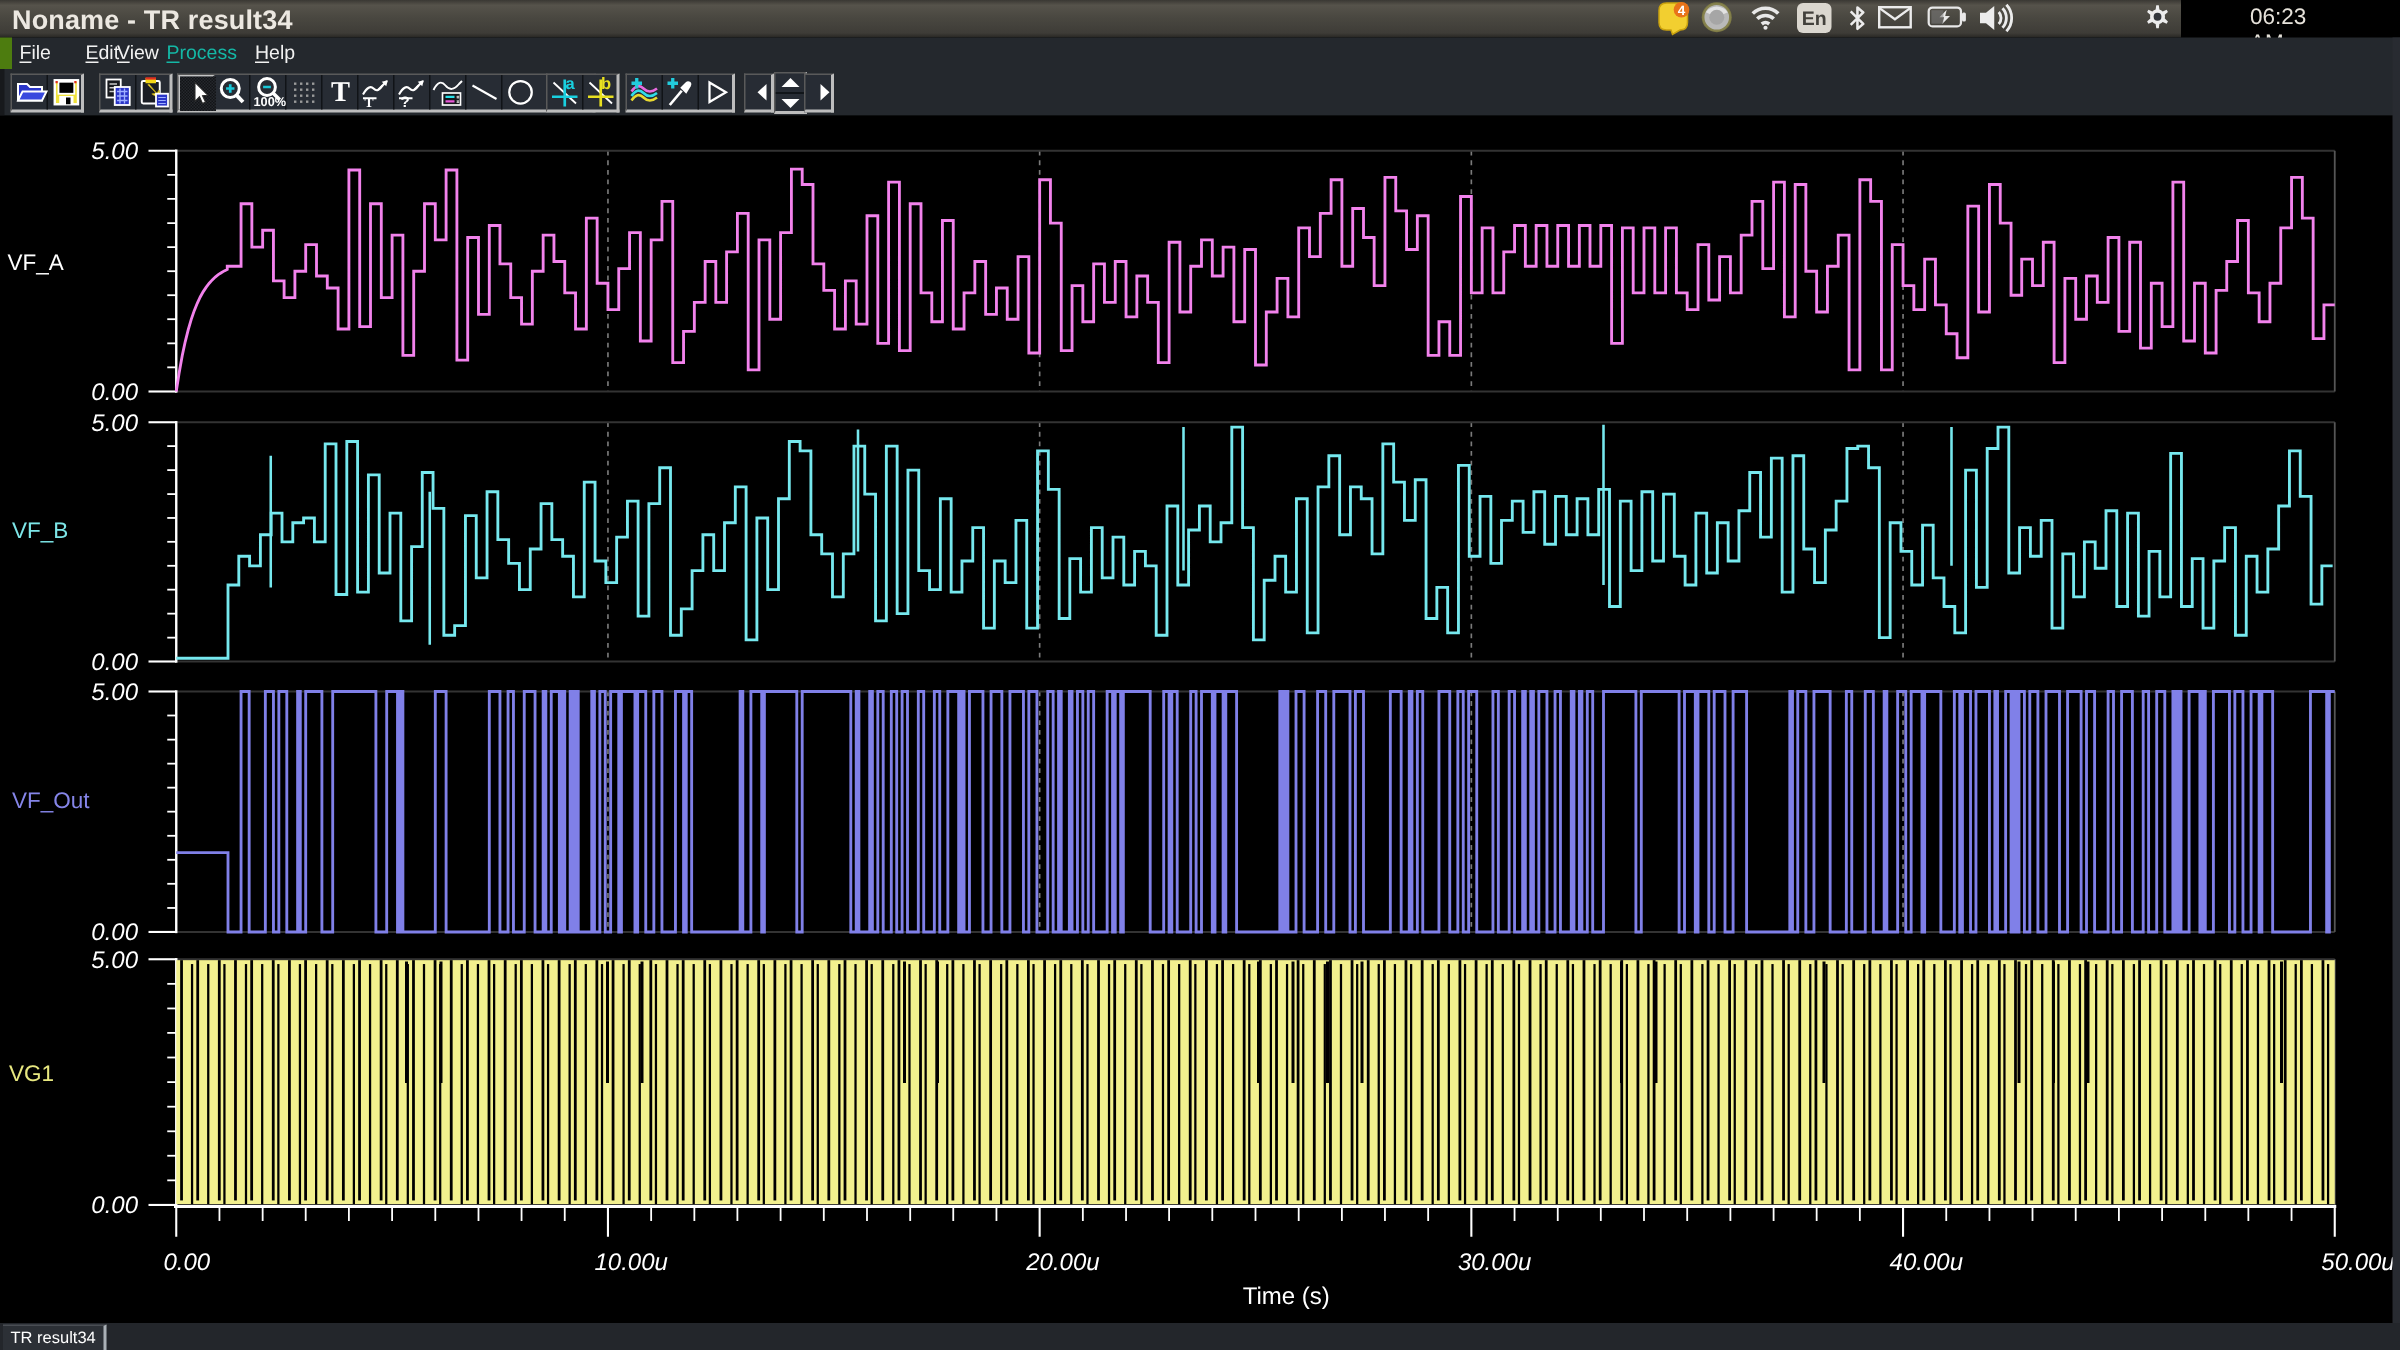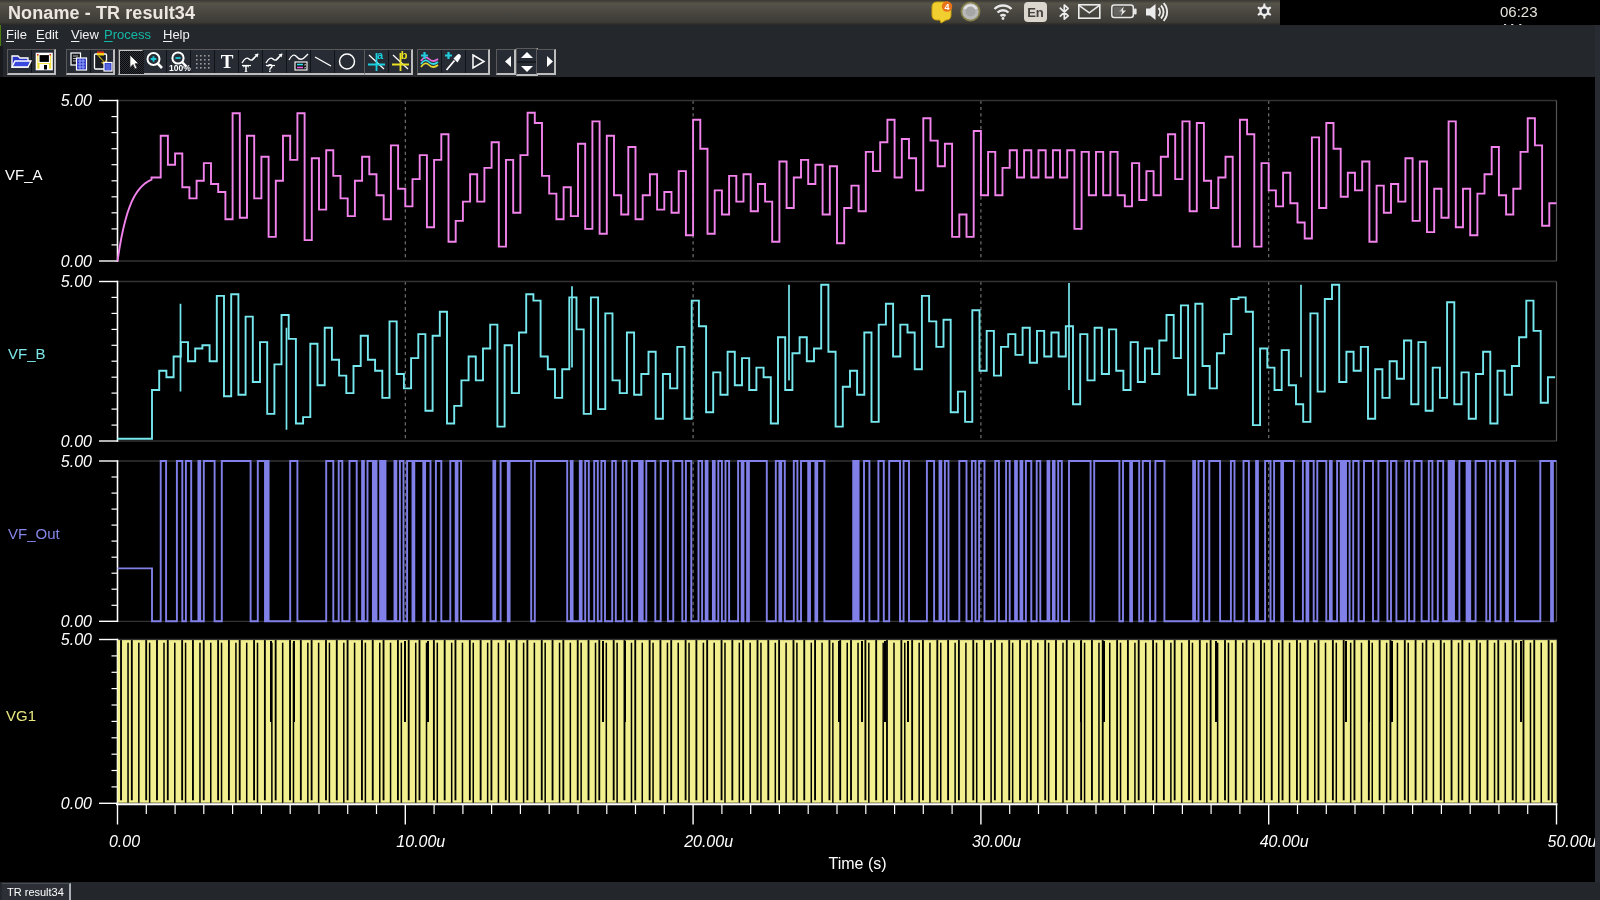--- a/index.html
+++ b/index.html
@@ -1,25 +1,25 @@
 <!DOCTYPE html>
 <html><head><meta charset="utf-8">
 <style>
 * { margin:0; padding:0; box-sizing:border-box; }
 html,body { width:1600px; height:900px; background:#000; overflow:hidden;
   font-family:"Liberation Sans", sans-serif; }
-#panel { position:absolute; left:0; top:0; width:1280px; height:25px;
+#panel { position:absolute; left:0; top:0; width:1454px; height:25px;
   background:linear-gradient(#3a3833, #56534b 14%, #4a4841 45%, #3e3c37 88%, #282723);
 }
 #title { position:absolute; left:8px; top:3px; font-size:18px; font-weight:bold;
   color:#ece8e1; letter-spacing:0.1px; }
 #tray { position:absolute; right:0; top:0; }
 #clock { position:absolute; left:1500px; top:3px; font-size:15px; color:#e6e2da; }
 #menubar { position:absolute; left:0; top:25px; width:1600px; height:21px; background:#24282d;
-  border-left:1px solid #4d7c0f; }
+  border-left:8px solid #4d7c0f; }
 .mi { position:absolute; top:2px; font-size:13px; color:#f2f2f2; }
 .mi u { text-decoration:underline; text-underline-offset:2px; }
 #toolbar { position:absolute; left:0; top:46px; width:1600px; height:31px; background:#24282d;
   border-left:3px solid #17191c; }
 .grp { position:absolute; top:3px; height:26px; background:#272c34;
   border-top:1px solid #5a5a5a; border-left:1px solid #5a5a5a;
   border-bottom:2px solid #bdbdbd; border-right:2px solid #bdbdbd; }
 .btn { position:absolute; top:0; width:24px; height:23px; border-right:1px solid #101317; }
 .btn:last-child { border-right:none; }
 .btn svg { position:absolute; left:0; top:0; }
@@ -79,21 +79,21 @@
   </g>
   <g transform="translate(333,2)">
     <path d="M10.5 1.5 L12.2 1.5 L12.6 4.3 A6.6 6.6 0 0 1 14.8 5.6 L17.4 4.5 L18.3 6 L16.2 7.9 A6.8 6.8 0 0 1 16.2 10.4 L18.3 12.3 L17.4 13.8 L14.8 12.7 A6.6 6.6 0 0 1 12.6 14 L12.2 16.8 L10.5 16.8 L10.1 14 A6.6 6.6 0 0 1 7.9 12.7 L5.3 13.8 L4.4 12.3 L6.5 10.4 A6.8 6.8 0 0 1 6.5 7.9 L4.4 6 L5.3 4.5 L7.9 5.6 A6.6 6.6 0 0 1 10.1 4.3 Z" fill="#ececec"></path>
     <circle cx="11.35" cy="9.15" r="2.6" fill="#33363b"></circle>
   </g>
  </svg>
  <div id="clock">06:23 AM</div>
 </div>
 <div id="menubar">
   <div class="mi" style="left:5px"><u>F</u>ile</div>
-  <div class="mi" style="left:35px"><u>E</u>dit</div>
+  <div class="mi" style="left:49px"><u>E</u>dit</div>
   <div class="mi" style="left:70px"><u>V</u>iew</div>
   <div class="mi" style="left:103px; color:#14b8a6"><u>P</u>rocess</div>
   <div class="mi" style="left:162px"><u>H</u>elp</div>
 </div>
 <div id="toolbar">
 <div class="grp" style="left:4px;width:49px">
       <div class="btn" style="left:0px;width:24px">
         <svg width="24" height="23" viewBox="0 0 24 23">
           <path d="M4 6 L10 6 L12 8 L20 8 L20 17 L4 17 Z" fill="#2a35c8" stroke="#fff" stroke-width="1.3"></path>
 <path d="M4 17 L7 11 L23 11 L20 17 Z" fill="#3949de" stroke="#fff" stroke-width="1.3"></path>

